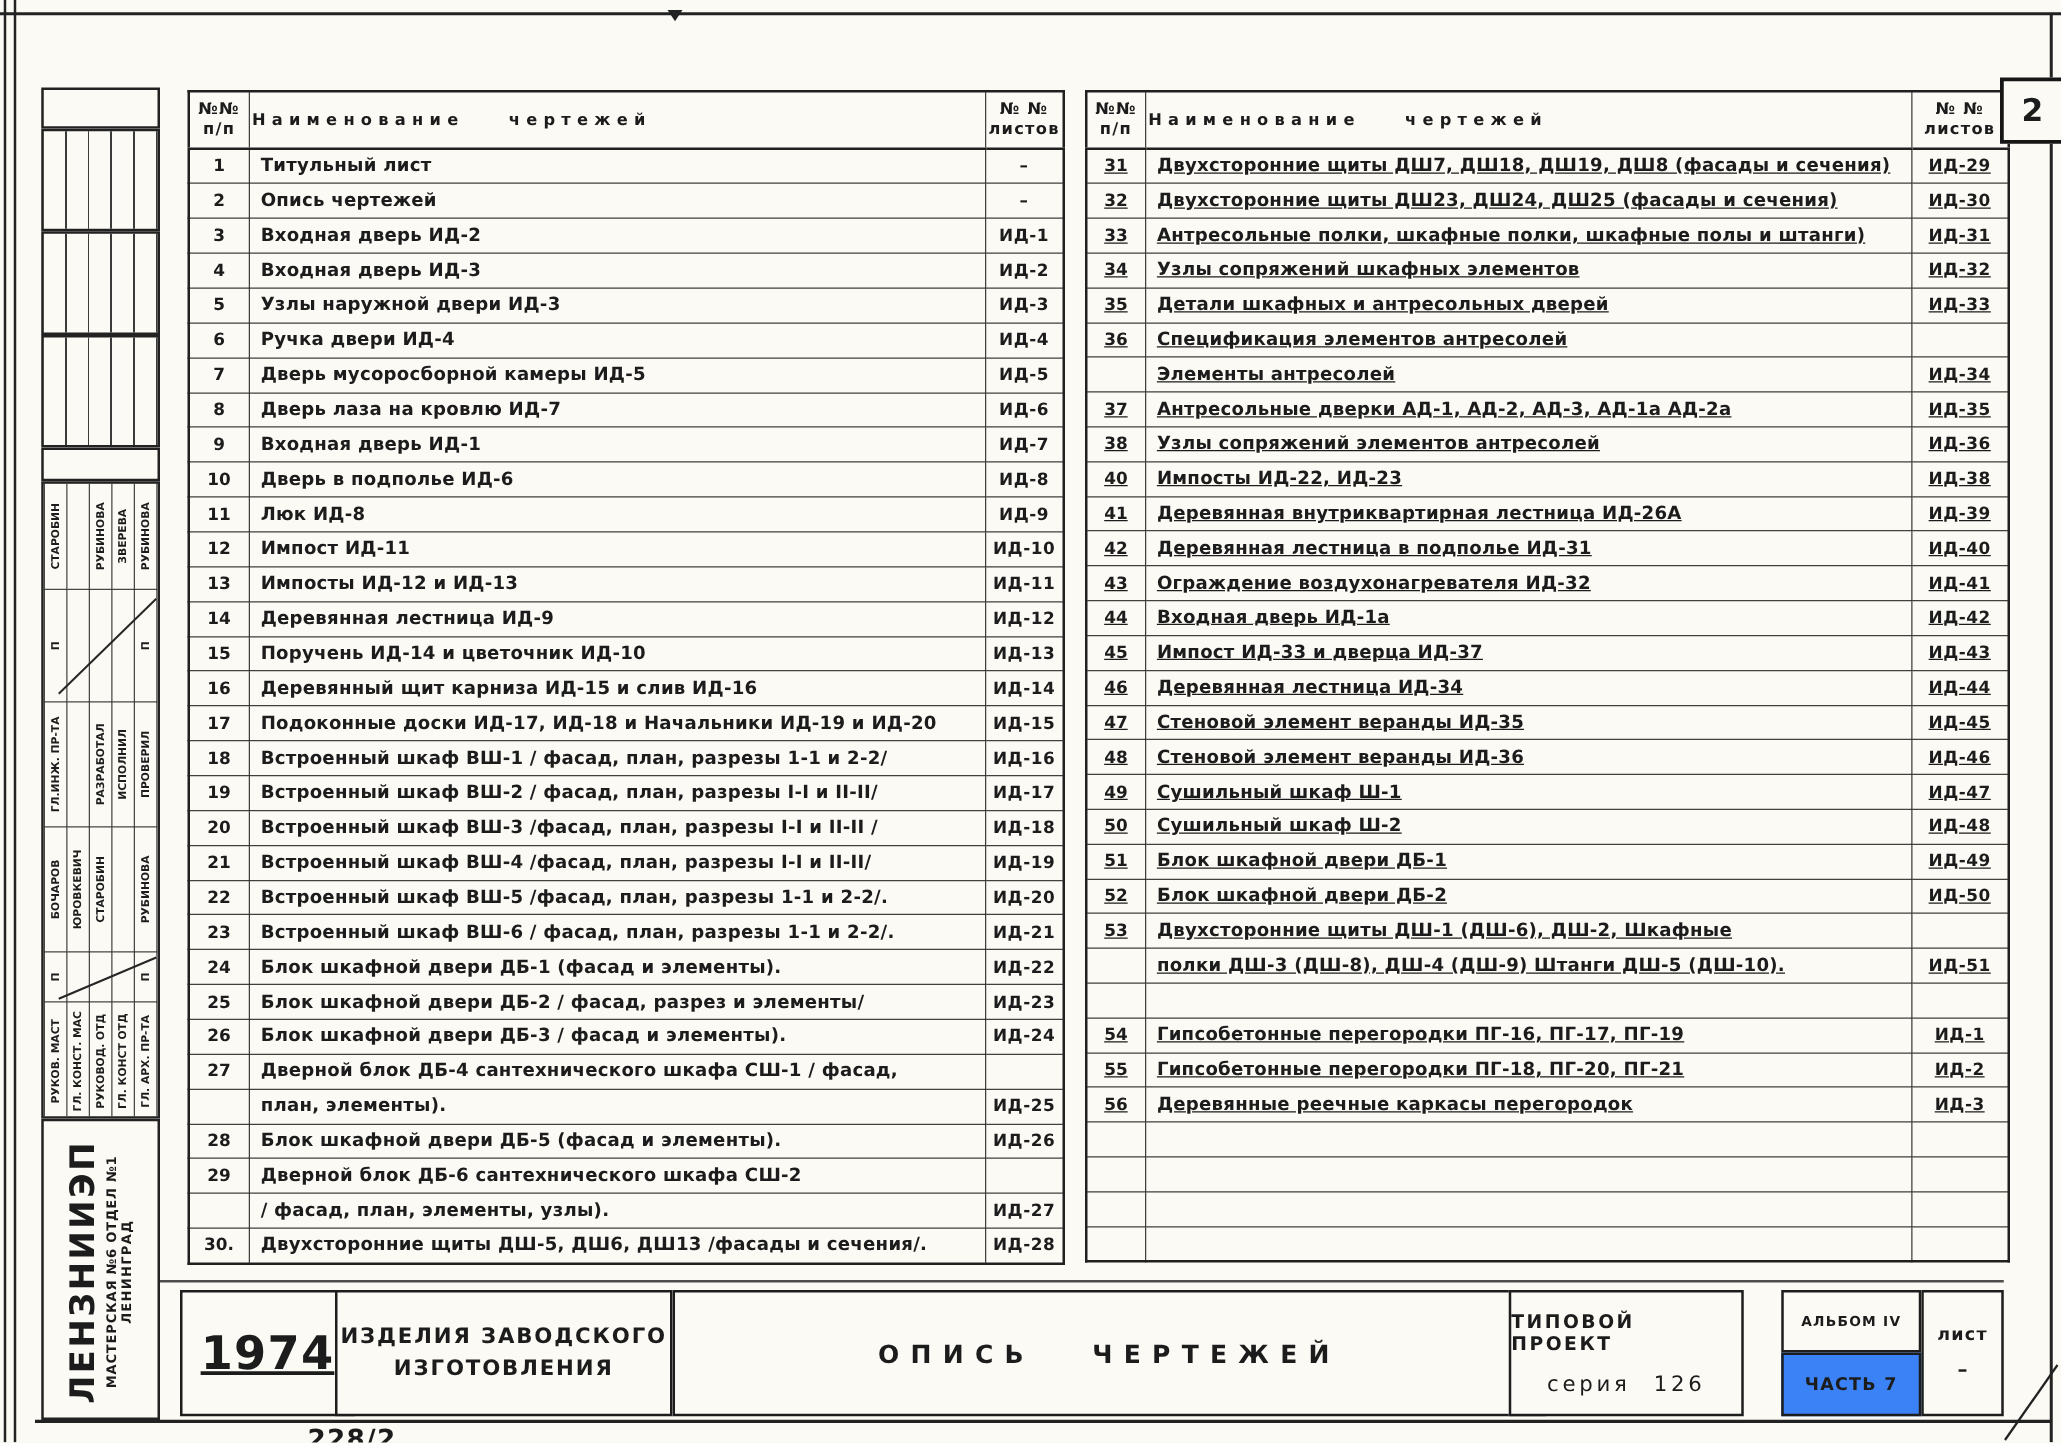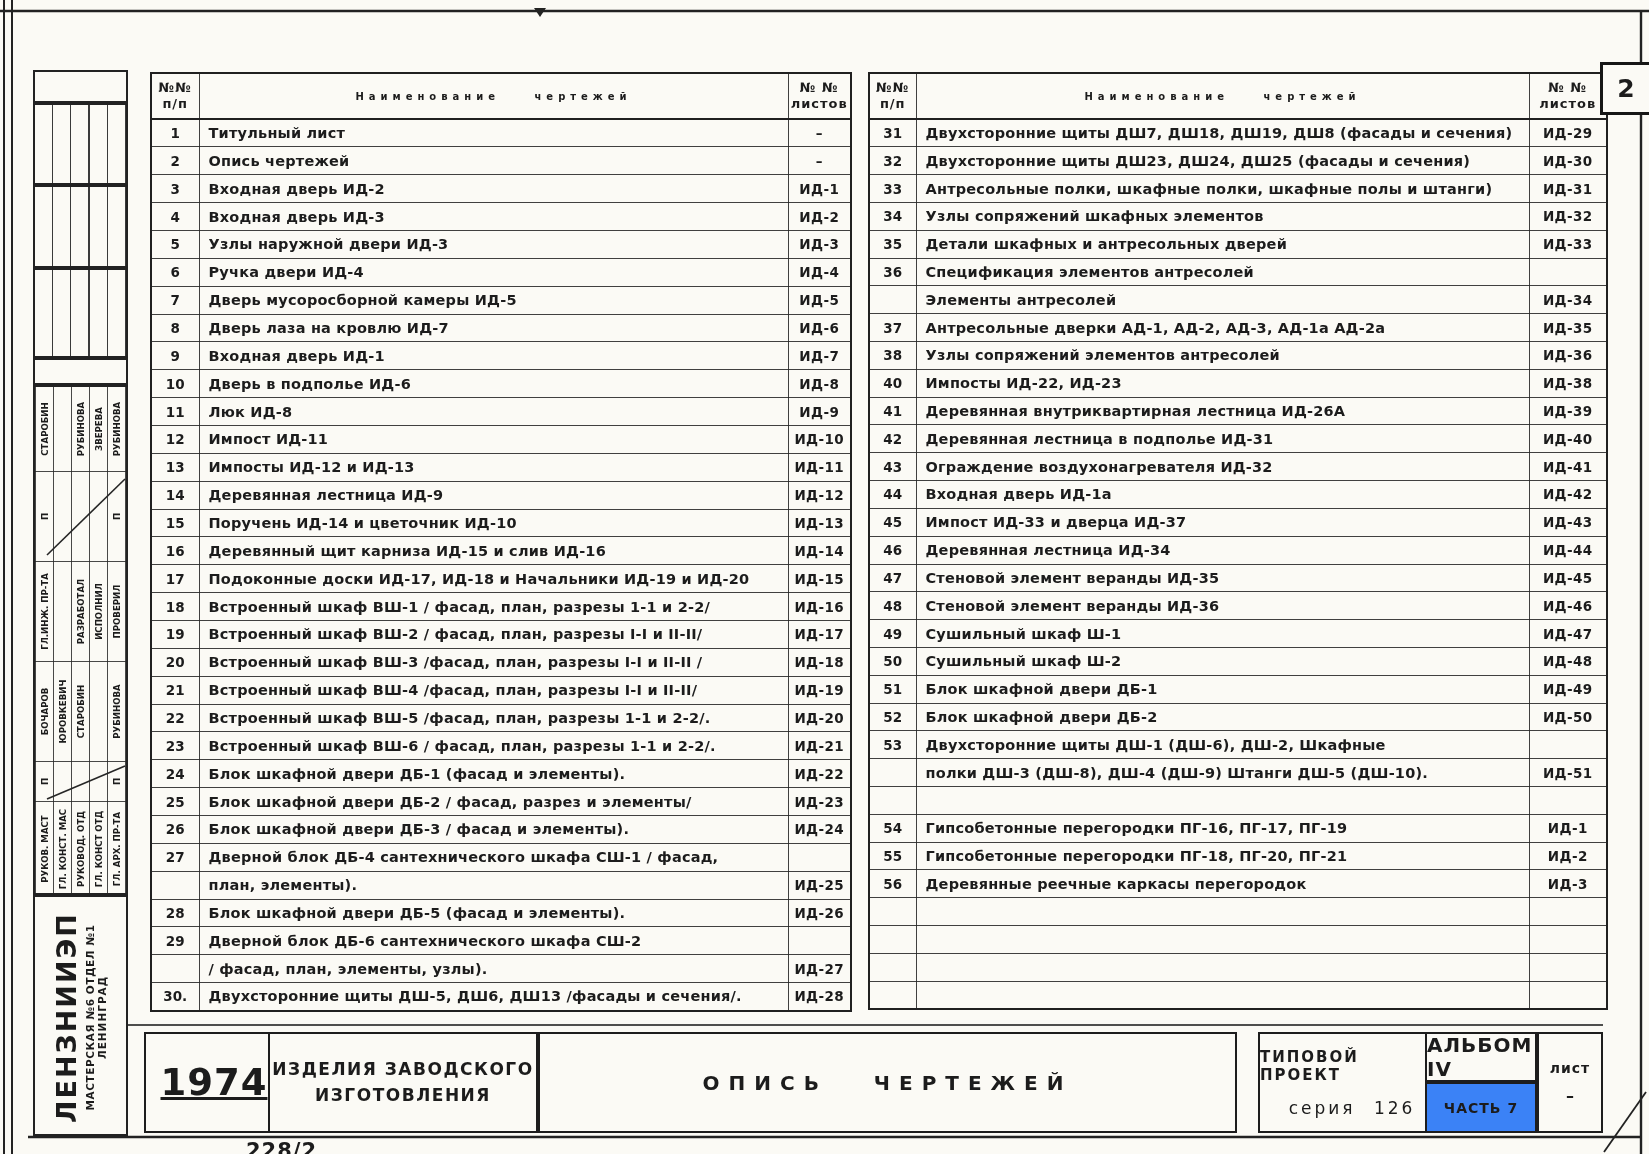--- a/index.html
+++ b/index.html
@@ -17,23 +17,23 @@
 
   
   .tbl-wrap{position:absolute;z-index:3;}
   table.dtable{border-collapse:collapse;table-layout:fixed;width:100%;height:100%;
     border:2.6px solid #202020;background:#fbfaf5;}
   .dtable th,.dtable td{border:1.4px solid rgba(38,38,38,.88);overflow:hidden;
     white-space:nowrap;padding:0 2px;font-weight:600;}
   .dtable thead tr{height:46px;}
   .dtable thead th{border-bottom:2.2px solid #202020;font-weight:700;vertical-align:middle;}
   .h-num,.h-sheet{font-size:13px;line-height:1.25;text-align:center;letter-spacing:1px;}
-  .h-name{font-size:10px;letter-spacing:5px;word-spacing:26px;text-align:center;}
+  .h-name{font-size:13px;letter-spacing:5px;word-spacing:26px;text-align:left;}
   .ltab tbody tr{height:27.87px;}
-  .rtab tbody tr{height:27.03px;}
+  .rtab tbody tr{height:27.03px;text-decoration:underline;}
   td.c-num{text-align:center;font-size:13.5px;}
   td.c-name{text-align:left;font-size:14.5px;padding-left:9px;letter-spacing:.2px;}
   td.c-sheet{text-align:center;font-size:13.5px;letter-spacing:.4px;}
 
   
   .sb{position:absolute;left:33px;width:95px;background:#fbfaf5;border:2px solid #222;
       box-sizing:border-box;z-index:3;}
   .revcols{background-image:repeating-linear-gradient(90deg,transparent 0 16.9px,#3a3a3a 16.9px 18.2px);}
   .rot-out{overflow:hidden;}
   .rot-in{transform-origin:0 0;transform:rotate(-90deg) translateX(-100%);}
@@ -53,21 +53,21 @@
     align-items:center;justify-content:center;z-index:4;}
   .tb-line-extra{position:absolute;left:128px;top:1024px;width:1475px;height:1.6px;
     background:rgba(35,35,35,.8);z-index:4;}
   .year{font-size:37px;font-weight:700;letter-spacing:1px;}
   .prod{font-size:17px;font-weight:700;letter-spacing:1.5px;line-height:1.5;text-align:center;}
   .doc-title{font-size:20px;font-weight:700;letter-spacing:9px;word-spacing:30px;}
   .proj1{font-size:15px;font-weight:700;letter-spacing:2px;margin-bottom:14px;}
   .proj2{font-size:17px;font-weight:400;letter-spacing:3px;word-spacing:10px;}
   .alb-top{position:absolute;left:1425px;top:1032px;width:112px;height:50px;
     border:2.6px solid #1d1d1d;box-sizing:border-box;display:flex;align-items:center;
-    justify-content:center;font-size:20px;font-weight:700;letter-spacing:1px;background:#fbfaf5;z-index:5;}
+    justify-content:center;font-size:11px;font-weight:700;letter-spacing:1px;background:#fbfaf5;z-index:5;}
   .alb-bot{position:absolute;left:1425px;top:1082px;width:112px;height:51px;
     border:2.6px solid #1d1d1d;box-sizing:border-box;display:flex;align-items:center;
     justify-content:center;font-size:14px;font-weight:700;letter-spacing:1px;background:#3b82f6;z-index:5;}
   .sheet-lbl{font-size:14px;font-weight:700;letter-spacing:1px;margin-bottom:10px;}
   .sheet-val{font-size:16px;font-weight:700;}
 
   .corner-note{position:absolute;left:246px;top:1139px;font-size:21px;font-weight:600;
     letter-spacing:1px;z-index:6;}
 </style>
 </head>
@@ -542,21 +542,21 @@
 
   <div class="tb-cell" style="left:268px;width:270px;">
     <div class="prod">ИЗДЕЛИЯ ЗАВОДСКОГО</div>
     <div class="prod">ИЗГОТОВЛЕНИЯ</div>
   </div>
 
   <div class="tb-cell" style="left:538px;width:699px;">
     <div class="doc-title">ОПИСЬ ЧЕРТЕЖЕЙ</div>
   </div>
 
-  <div class="tb-cell" style="left:1258px;width:188px;">
+  <div class="tb-cell" style="left:1207px;width:188px;">
     <div class="proj1">ТИПОВОЙ ПРОЕКТ</div>
     <div class="proj2">серия 126</div>
   </div>
 
   <div class="alb-top">
     <span>АЛЬБОМ IV</span>
   </div>
   <div class="alb-bot">
     <span>ЧАСТЬ 7</span>
   </div>

